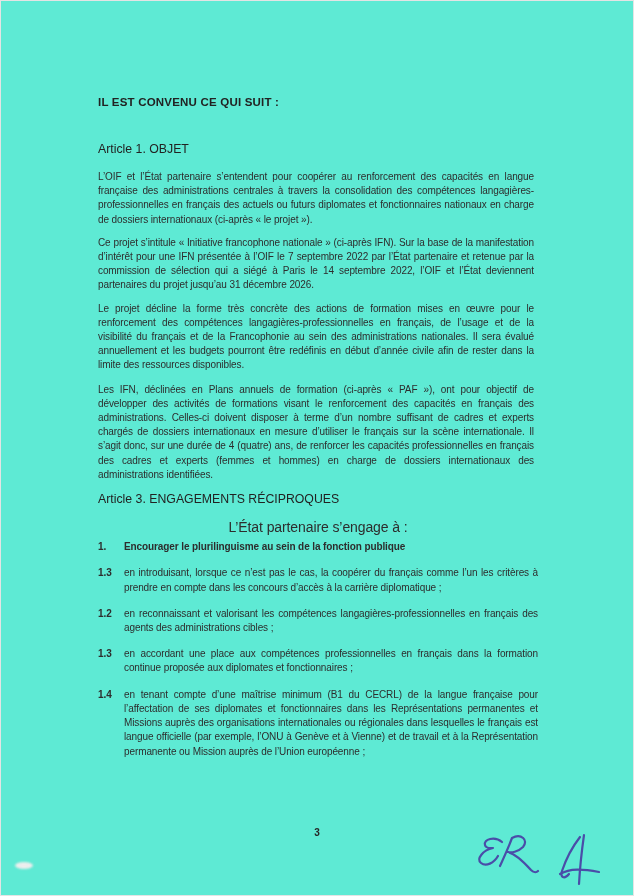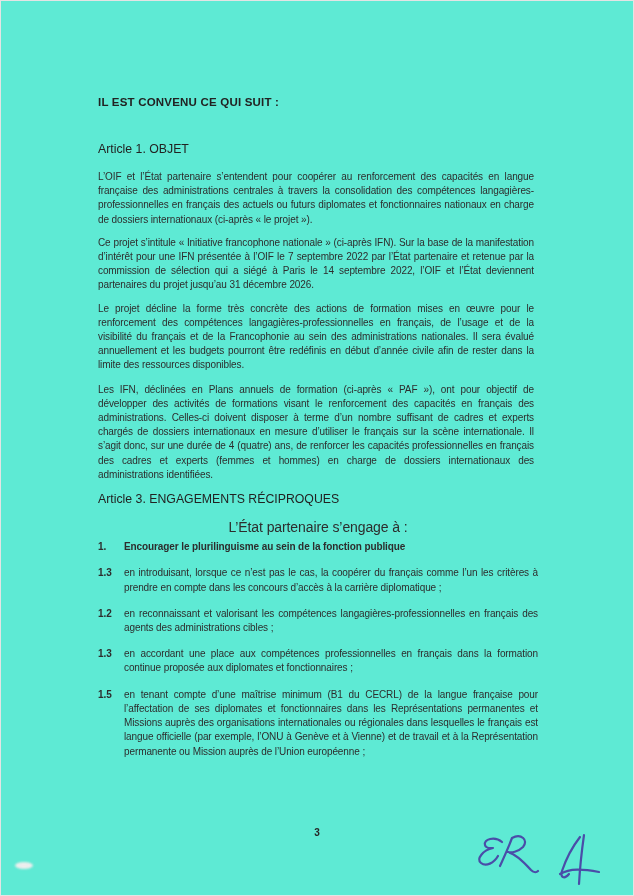--- a/index.html
+++ b/index.html
@@ -143,21 +143,21 @@
         <span class="num">1.2</span>
         <span class="txt">en reconnaissant et valorisant les compétences langagières-professionnelles en français des agents des administrations cibles ;</span>
       </div>
 
       <div class="commitment">
         <span class="num">1.3</span>
         <span class="txt">en accordant une place aux compétences professionnelles en français dans la formation continue proposée aux diplomates et fonctionnaires ;</span>
       </div>
 
       <div class="commitment">
-        <span class="num">1.5</span>
+        <span class="num">1.4</span>
         <span class="txt">en tenant compte d’une maîtrise minimum (B1 du CECRL) de la langue française pour l’affectation de ses diplomates et fonctionnaires dans les Représentations permanentes et Missions auprès des organisations internationales ou régionales dans lesquelles le français est langue officielle (par exemple, l’ONU à Genève et à Vienne) et de travail et à la Représentation permanente ou Mission auprès de l’Union européenne ;</span>
       </div>
     </section>
 
   </div>
 
   <div class="page-number">3</div>
 
   <svg class="sig sig-er" width="68" height="48" viewBox="0 0 68 48" aria-hidden="true">
     <path d="M29 9 C22 3 10 6 12 12 C13 16 20 15 20 15 C10 17 3 26 8 30 C13 34 21 30 25 23" stroke="#4a4da8"></path>

